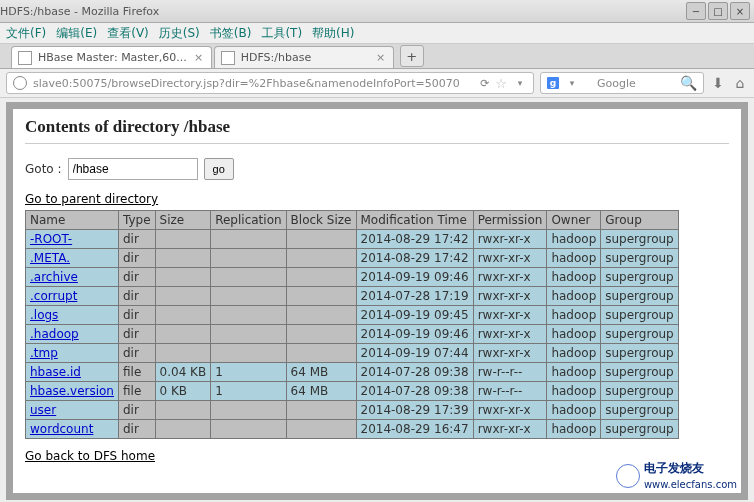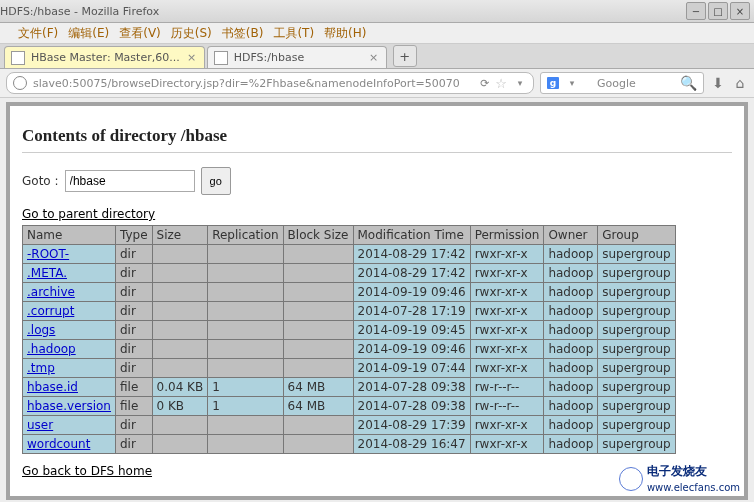--- a/index.html
+++ b/index.html
@@ -43,24 +43,24 @@
     font-size: 10px;
     color: #444;
     cursor: pointer;
   }
   .menubar {
     height: 20px;
     background: #efefef;
     border-bottom: 1px solid #ccc;
     display: flex;
     align-items: center;
-    padding: 0 18px;
+    padding: 0 6px;
     gap: 10px;
     font-size: 12px;
-    color: #a16207;
+    color: #0f766e;
   }
   
   .tabstrip {
     height: 24px;
     background: #d9d9d9;
     border-bottom: 1px solid #aaa;
     display: flex;
     align-items: flex-end;
     padding: 0 4px;
     gap: 0;
@@ -74,21 +74,21 @@
     border-radius: 4px 4px 0 0;
     display: flex;
     align-items: center;
     padding: 0 6px;
     font-size: 11px;
     color: #555;
     gap: 6px;
     margin-right: 2px;
     box-sizing: border-box;
   }
-  .tab.inactive { background: #fef9c3; }
+  .tab.inactive { background: #ffffff; margin-left: 7px; }
   .tab .docicon {
     width: 12px; height: 12px; border: 1px solid #999; background: #fff;
     position: relative;
   }
   .tab .close {
     margin-left: auto; width: 12px; height: 12px;
     display: flex; align-items: center; justify-content: center;
     color: #888; font-size: 11px; cursor: pointer;
   }
   .newtab {
@@ -108,21 +108,21 @@
     display: flex;
     align-items: center;
     padding: 0 6px;
     gap: 6px;
   }
   .urlfield {
     flex: 1;
     height: 20px;
     background: #fff;
     border: 1px solid #bbb;
-    border-radius: 8px;
+    border-radius: 3px;
     display: flex;
     align-items: center;
     padding: 0 6px;
     font-size: 11px;
     color: #888;
     gap: 6px;
   }
   .urlfield .globe {
     width: 12px; height: 12px; border: 1px solid #888; border-radius: 50%;
     position: relative;
@@ -151,23 +151,23 @@
     font-weight: bold; border-radius: 1px;
   }
   .tbicon {
     width: 16px; height: 16px; display: flex; align-items: center; justify-content: center;
     color: #777; font-size: 14px; cursor: pointer;
   }
   
   .page {
     background: #fff;
     margin: 4px 6px 0 6px;
-    border: 4px solid #a3a3a3;
+    border: 7px solid #a3a3a3;
     height: 398px;
-    padding: 16px 12px;
+    padding: 4px 12px;
     box-sizing: border-box;
     overflow: hidden;
     position: relative;
   }
   h2.pagetitle {
     font-family: Georgia, serif;
     font-weight: bold;
     font-size: 17px;
     margin: 4px 0 6px 0;
     color: #222;
@@ -175,21 +175,21 @@
   .rule { border-top: 1px solid #ccc; margin: 0 0 14px 0; }
   .gotorow {
     display: flex; align-items: center; gap: 6px;
     font-size: 12px; margin-bottom: 12px;
   }
   .gotorow input[type=text] {
     width: 120px; height: 18px; border: 1px solid #aaa; padding: 1px 4px;
     font-size: 12px;
   }
   .gotorow button {
-    height: 28px; padding: 0 8px; font-size: 11px;
+    height: 22px; padding: 0 8px; font-size: 11px;
     background: #eee; border: 1px solid #999; border-radius: 2px;
     cursor: pointer;
   }
   a.navlink { color: #000000; text-decoration: underline; font-size: 12px; }
   table.dir {
     border-collapse: collapse;
     font-size: 12px;
     margin-top: 4px;
   }
   table.dir th, table.dir td {

